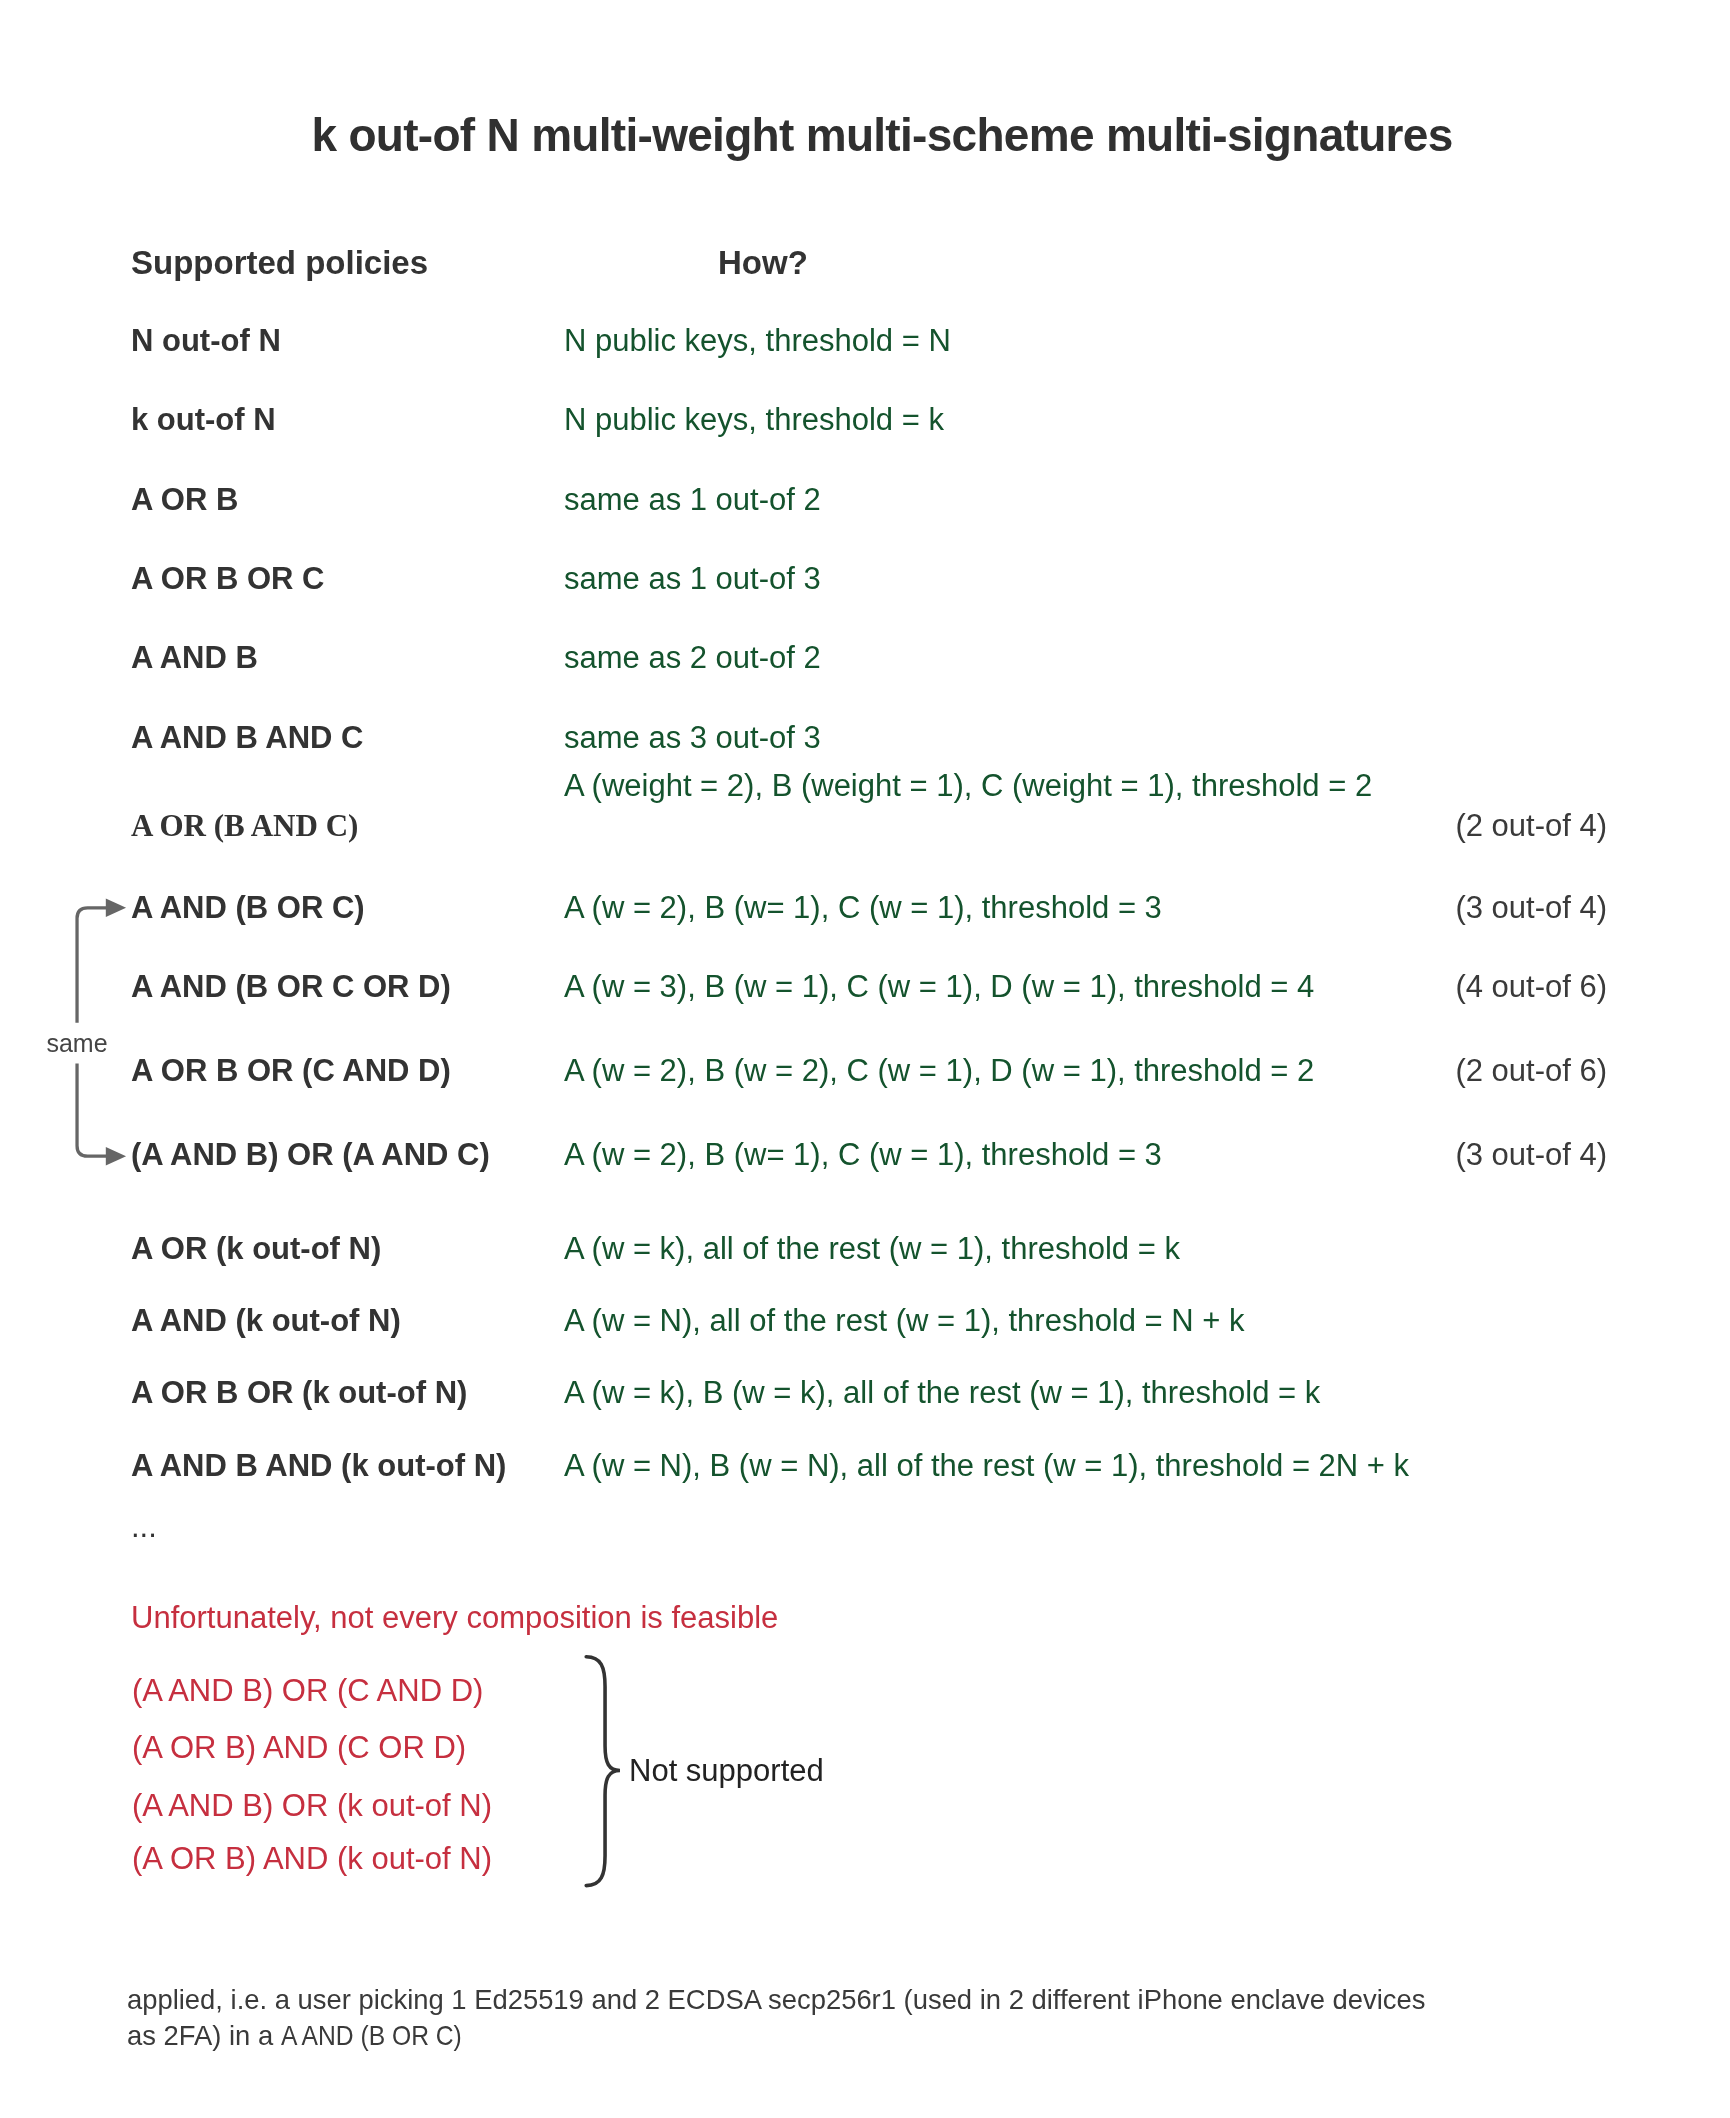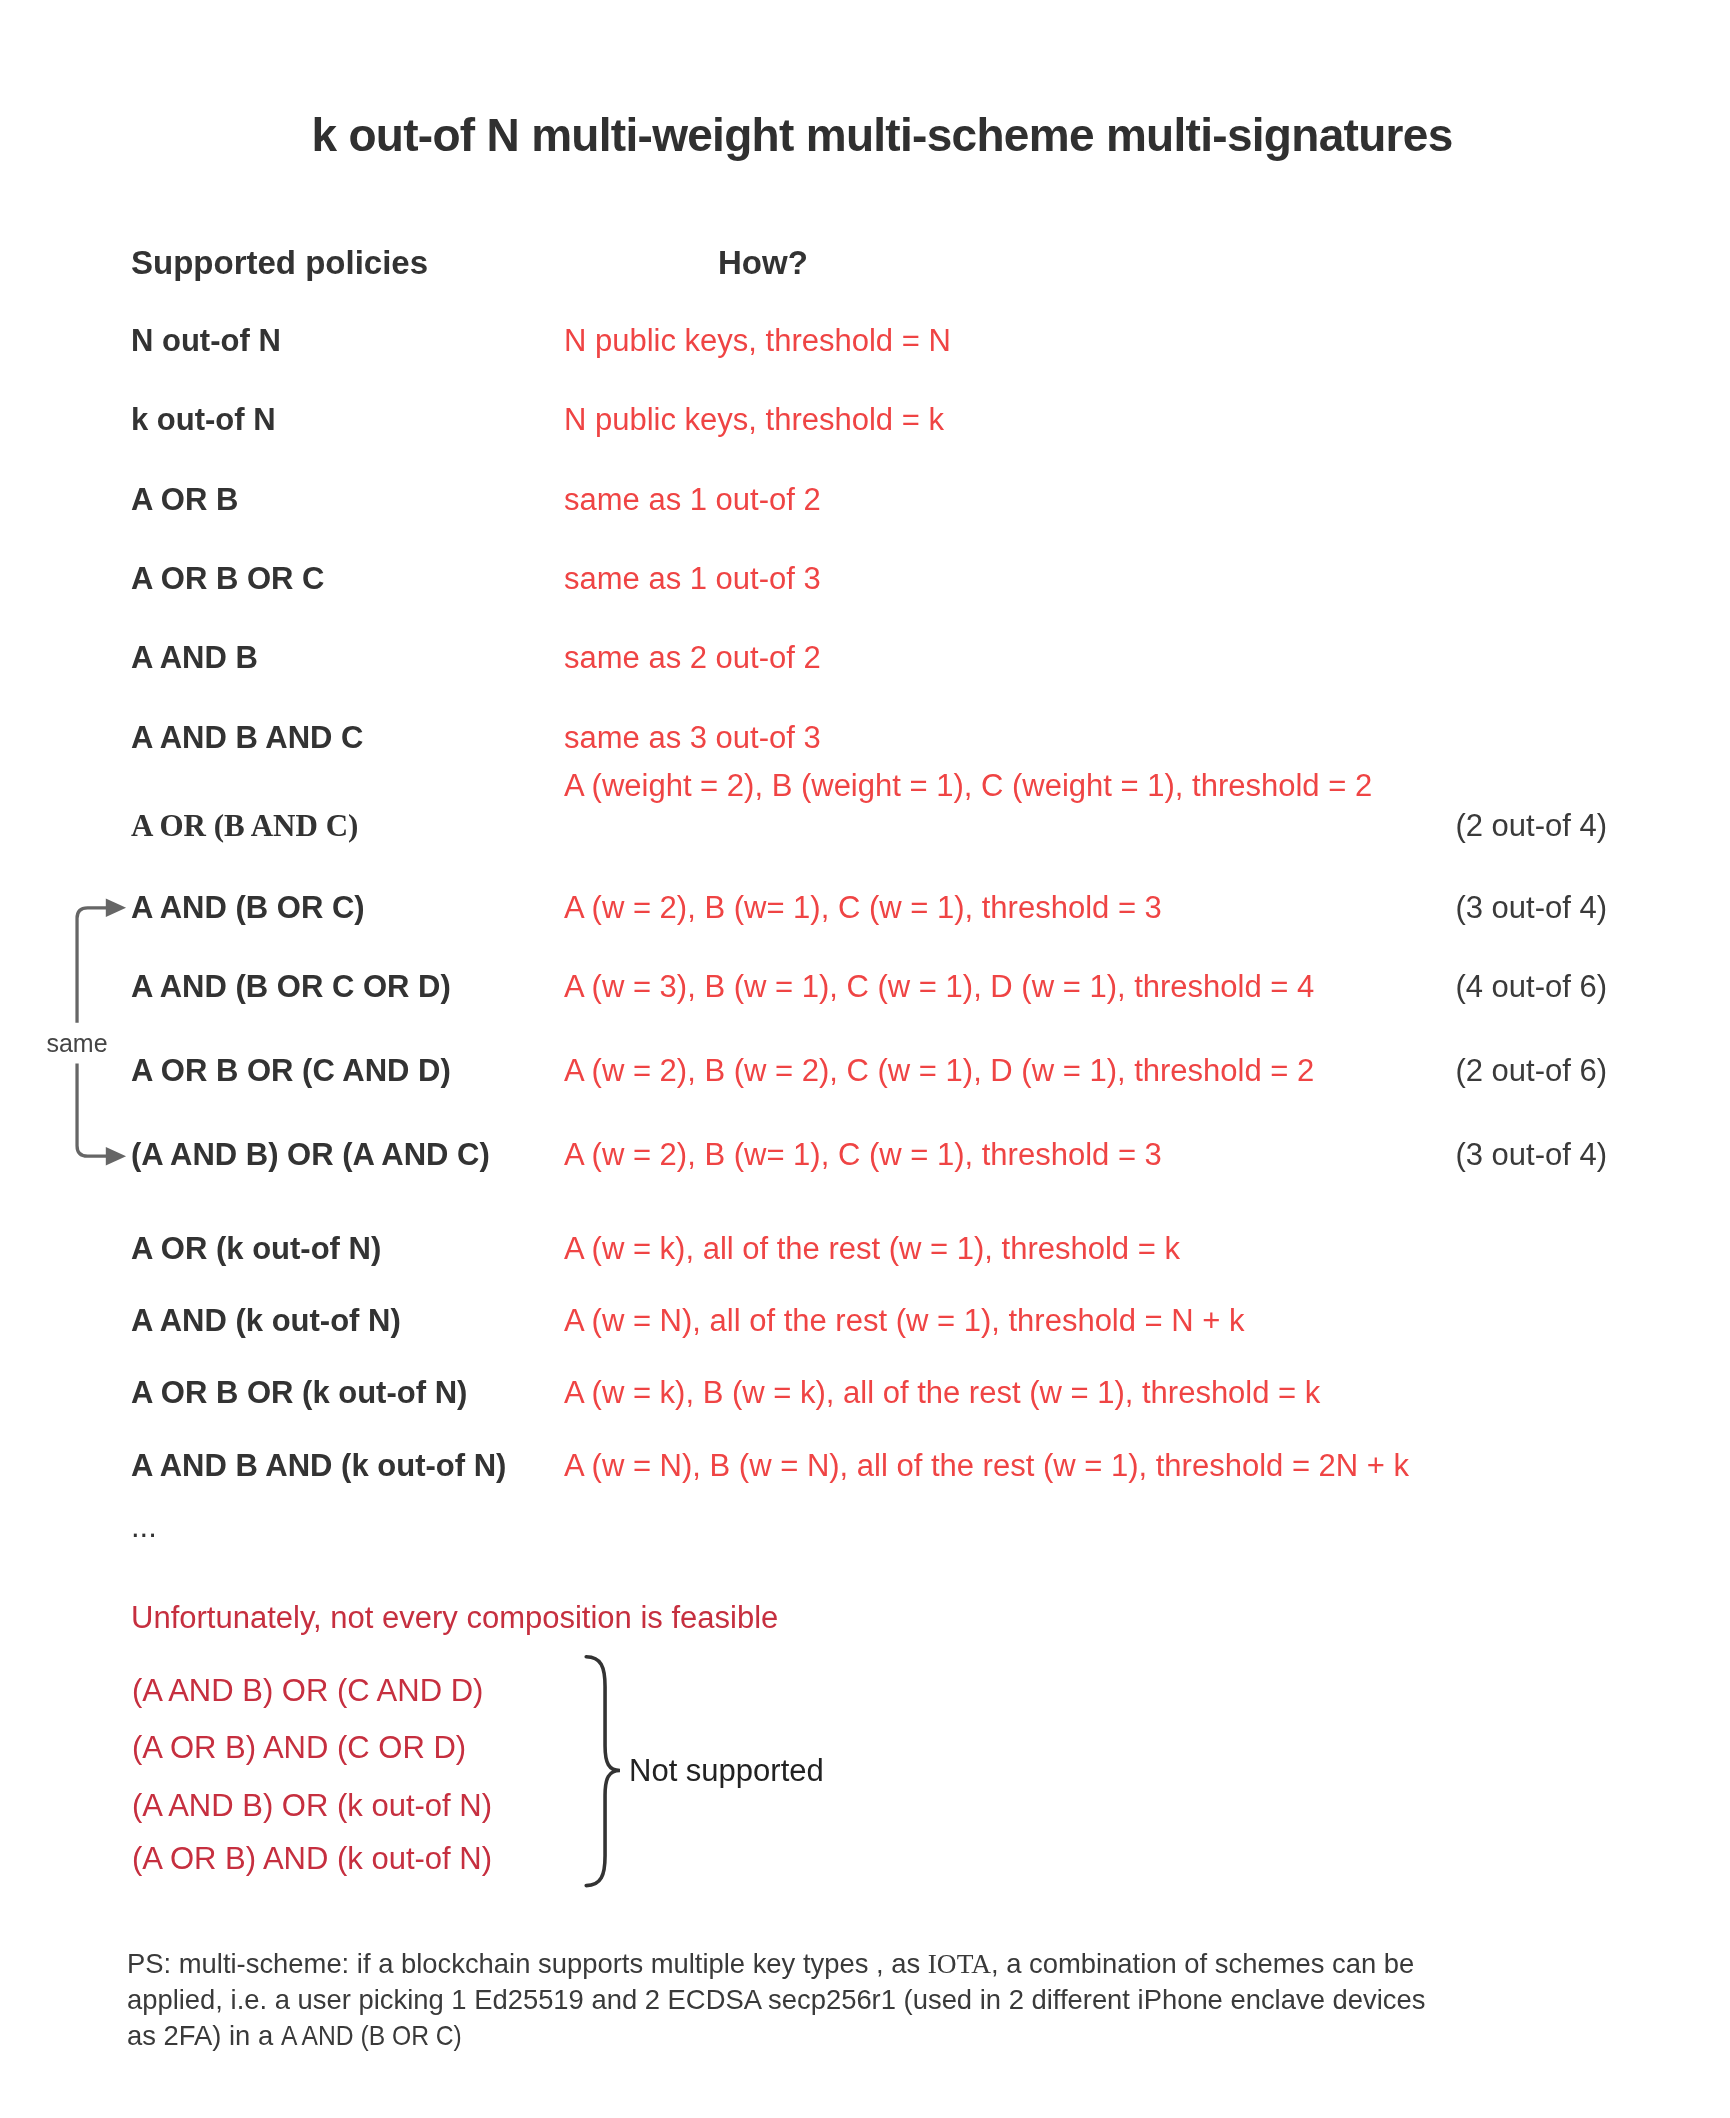--- a/index.html
+++ b/index.html
@@ -17,21 +17,21 @@
   #title{
     left:882px;top:135px;
     transform:translate(-50%,-50%);
     font-size:46px;font-weight:bold;color:#303030;
     letter-spacing:-0.7px;
   }
   .col-header{font-size:33px;font-weight:bold;color:#333333;}
   #hdr-policies{left:131px;top:263px;}
   #hdr-how{left:718px;top:263px;}
   .policy{position:absolute;left:131px;transform:translateY(-50%);font-size:31px;font-weight:bold;color:#333333;white-space:nowrap;}
-  .how{position:absolute;left:564px;transform:translateY(-50%);font-size:31px;font-weight:400;color:#ef4444;white-space:nowrap;}
+  .how{position:absolute;left:564px;transform:translateY(-50%);font-size:31px;font-weight:400;color:#14532d;white-space:nowrap;}
   .note{position:absolute;right:39px;transform:translateY(-50%);font-size:31px;font-weight:400;color:#3a3a3a;white-space:nowrap;}
   #ellipsis{left:131px;top:1527px;font-size:31px;color:#333333;}
   #same-label{
     left:77px;top:1043px;
     transform:translate(-50%,-50%);
     font-size:25px;color:#454545;
   }
   #red-heading{left:131px;top:1618px;font-size:31px;color:#c62f3f;}
   .red-item{position:absolute;left:132px;transform:translateY(-50%);font-size:31px;color:#c62f3f;white-space:nowrap;}
   #not-supported{left:629px;top:1771px;font-size:31px;color:#222222;}
@@ -144,18 +144,17 @@
       <div class="red-item" style="top: 1748px;">(A OR B) AND (C OR D)</div>
       <div class="red-item" style="top: 1806px;">(A AND B) OR (k out-of N)</div>
       <div class="red-item" style="top: 1859px;">(A OR B) AND (k out-of N)</div>
     </div>
 
   <svg id="brace" width="78" height="261" viewBox="870 2515 120 400" style="left:568px;top:1642px;">
     <path d="M 898 2537 C 921 2537 927 2553 927 2583 L 927 2674 C 927 2701 933 2712 950 2712 C 933 2712 927 2723 927 2750 L 927 2843 C 927 2873 921 2889 898 2889" fill="none" stroke="#333333" stroke-width="5.5" stroke-linecap="round"></path>
   </svg>
   <div id="not-supported" class="abs vcenter">Not supported</div>
 
-  <div class="ps-line" style="top:1964px;"><span>PS: multi-scheme: if a blockchain supports multiple key types , as </span><span class="serif">IOTA</span><span>, a combination of schemes can be</span></div>
   <div class="ps-line" style="top:2000px;">applied, i.e. a user picking 1 Ed25519 and 2 ECDSA secp256r1 (used in 2 different iPhone enclave devices</div>
   <div class="ps-line" style="top:2036px;"><span>as 2FA) in a </span><span class="cond">A AND (B OR C)</span></div>
 
 </div>
 
 
 </body></html>

